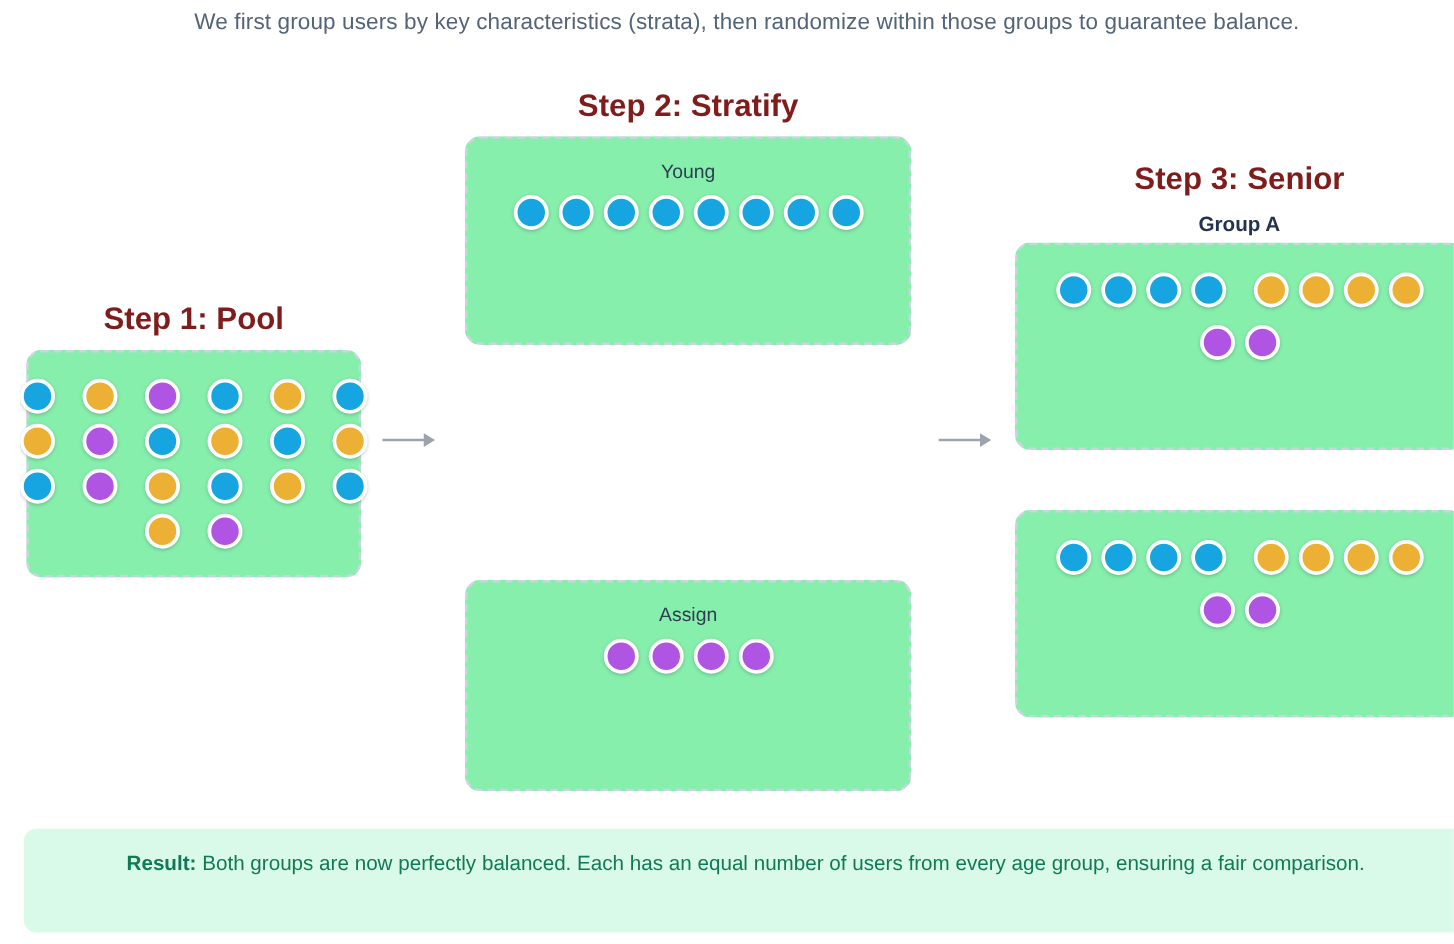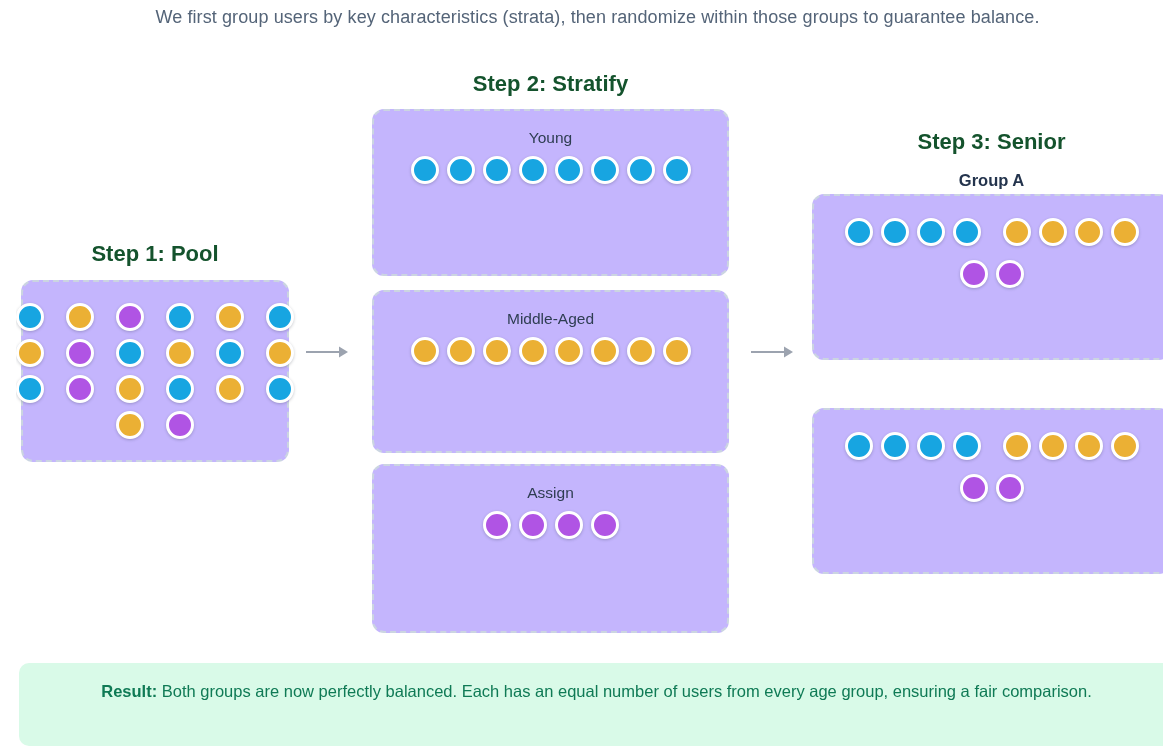--- a/index.html
+++ b/index.html
@@ -6,24 +6,24 @@
   .canvas{
     position:relative;width:1163px;height:755px;background:#ffffff;overflow:hidden;
     font-family:"Liberation Sans","DejaVu Sans",sans-serif;
     margin-left:16px;
   }
   .intro{
     position:absolute;top:7px;left:0;width:100%;margin:0;text-align:center;
     font-size:18px;color:#546478;letter-spacing:.1px;
   }
   .step-title{
-    position:absolute;margin:0;text-align:center;font-size:22px;font-weight:700;color:#14532d;
+    position:absolute;margin:0;text-align:center;font-size:25px;font-weight:700;color:#7f1d1d;
   }
   .panel{
-    position:absolute;box-sizing:border-box;background:#c4b5fd;
+    position:absolute;box-sizing:border-box;background:#86efac;
     border:2px dashed #cbd5e1;border-radius:12px;
   }
   .stratum-label{
     text-align:center;font-size:15.5px;font-weight:500;color:#2e3d52;
     margin:18px 0 9px 0;
   }
   .group-label{
     position:absolute;margin:0;text-align:center;font-size:16.5px;font-weight:700;color:#24344d;
   }
   .dot-row{display:flex;justify-content:center;gap:8px;margin-bottom:8px;}
@@ -97,35 +97,20 @@
           <span class="dot" style="background-color: rgb(23, 165, 225);"></span>
           <span class="dot" style="background-color: rgb(23, 165, 225);"></span>
           <span class="dot" style="background-color: rgb(23, 165, 225);"></span>
           <span class="dot" style="background-color: rgb(23, 165, 225);"></span>
           <span class="dot" style="background-color: rgb(23, 165, 225);"></span>
           <span class="dot" style="background-color: rgb(23, 165, 225);"></span>
         </div>
       </div>
   </div>
 
-  <div class="panel" style="left:356px;top:290px;width:357px;height:163px;">
-    <div class="stratum-label">Middle-Aged</div>
-    <div id="stratum-dots-1">
-        <div class="dot-row">
-          <span class="dot" style="background-color: rgb(235, 176, 52);"></span>
-          <span class="dot" style="background-color: rgb(235, 176, 52);"></span>
-          <span class="dot" style="background-color: rgb(235, 176, 52);"></span>
-          <span class="dot" style="background-color: rgb(235, 176, 52);"></span>
-          <span class="dot" style="background-color: rgb(235, 176, 52);"></span>
-          <span class="dot" style="background-color: rgb(235, 176, 52);"></span>
-          <span class="dot" style="background-color: rgb(235, 176, 52);"></span>
-          <span class="dot" style="background-color: rgb(235, 176, 52);"></span>
-        </div>
-      </div>
-  </div>
 
   <div class="panel" style="left:356px;top:464px;width:357px;height:169px;">
     <div class="stratum-label">Assign</div>
     <div id="stratum-dots-2">
         <div class="dot-row">
           <span class="dot" style="background-color: rgb(176, 84, 228);"></span>
           <span class="dot" style="background-color: rgb(176, 84, 228);"></span>
           <span class="dot" style="background-color: rgb(176, 84, 228);"></span>
           <span class="dot" style="background-color: rgb(176, 84, 228);"></span>
         </div>

